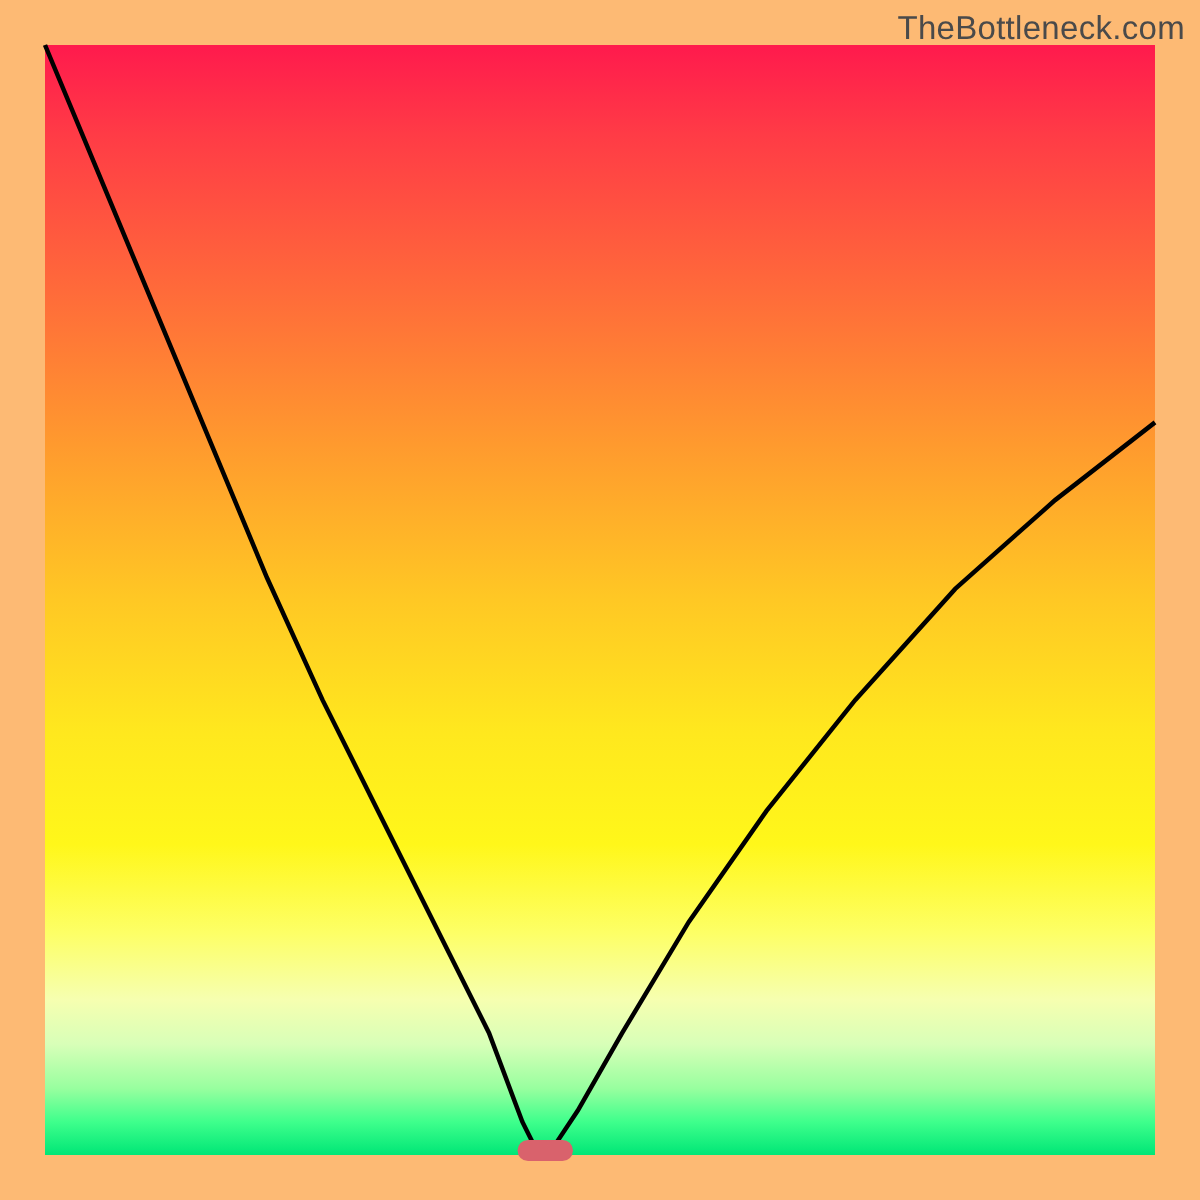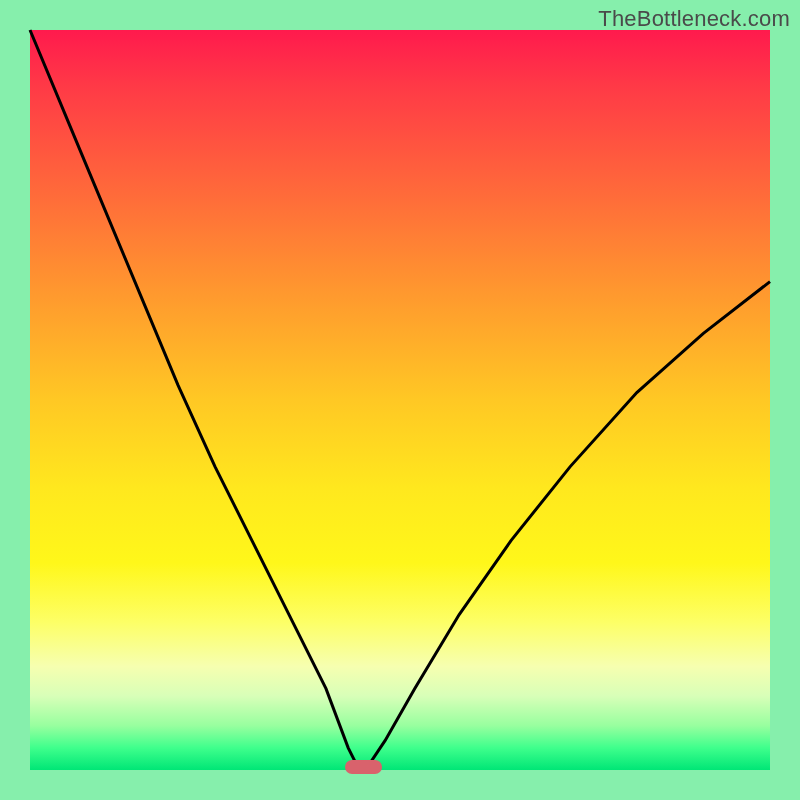--- a/index.html
+++ b/index.html
@@ -8,21 +8,21 @@
     width: 800px;
     height: 800px;
     background: #000;
     font-family: Arial, Helvetica, sans-serif;
     overflow: hidden;
   }
   .frame {
     position: absolute;
     left: 0; top: 0;
     width: 800px; height: 800px;
-    background: #86efac;
+    background: #fdba74;
   }
   .plot {
     position: absolute;
     left: 30px;
     top: 30px;
     width: 740px;
     height: 740px;
     
     background: linear-gradient(
       to bottom,

